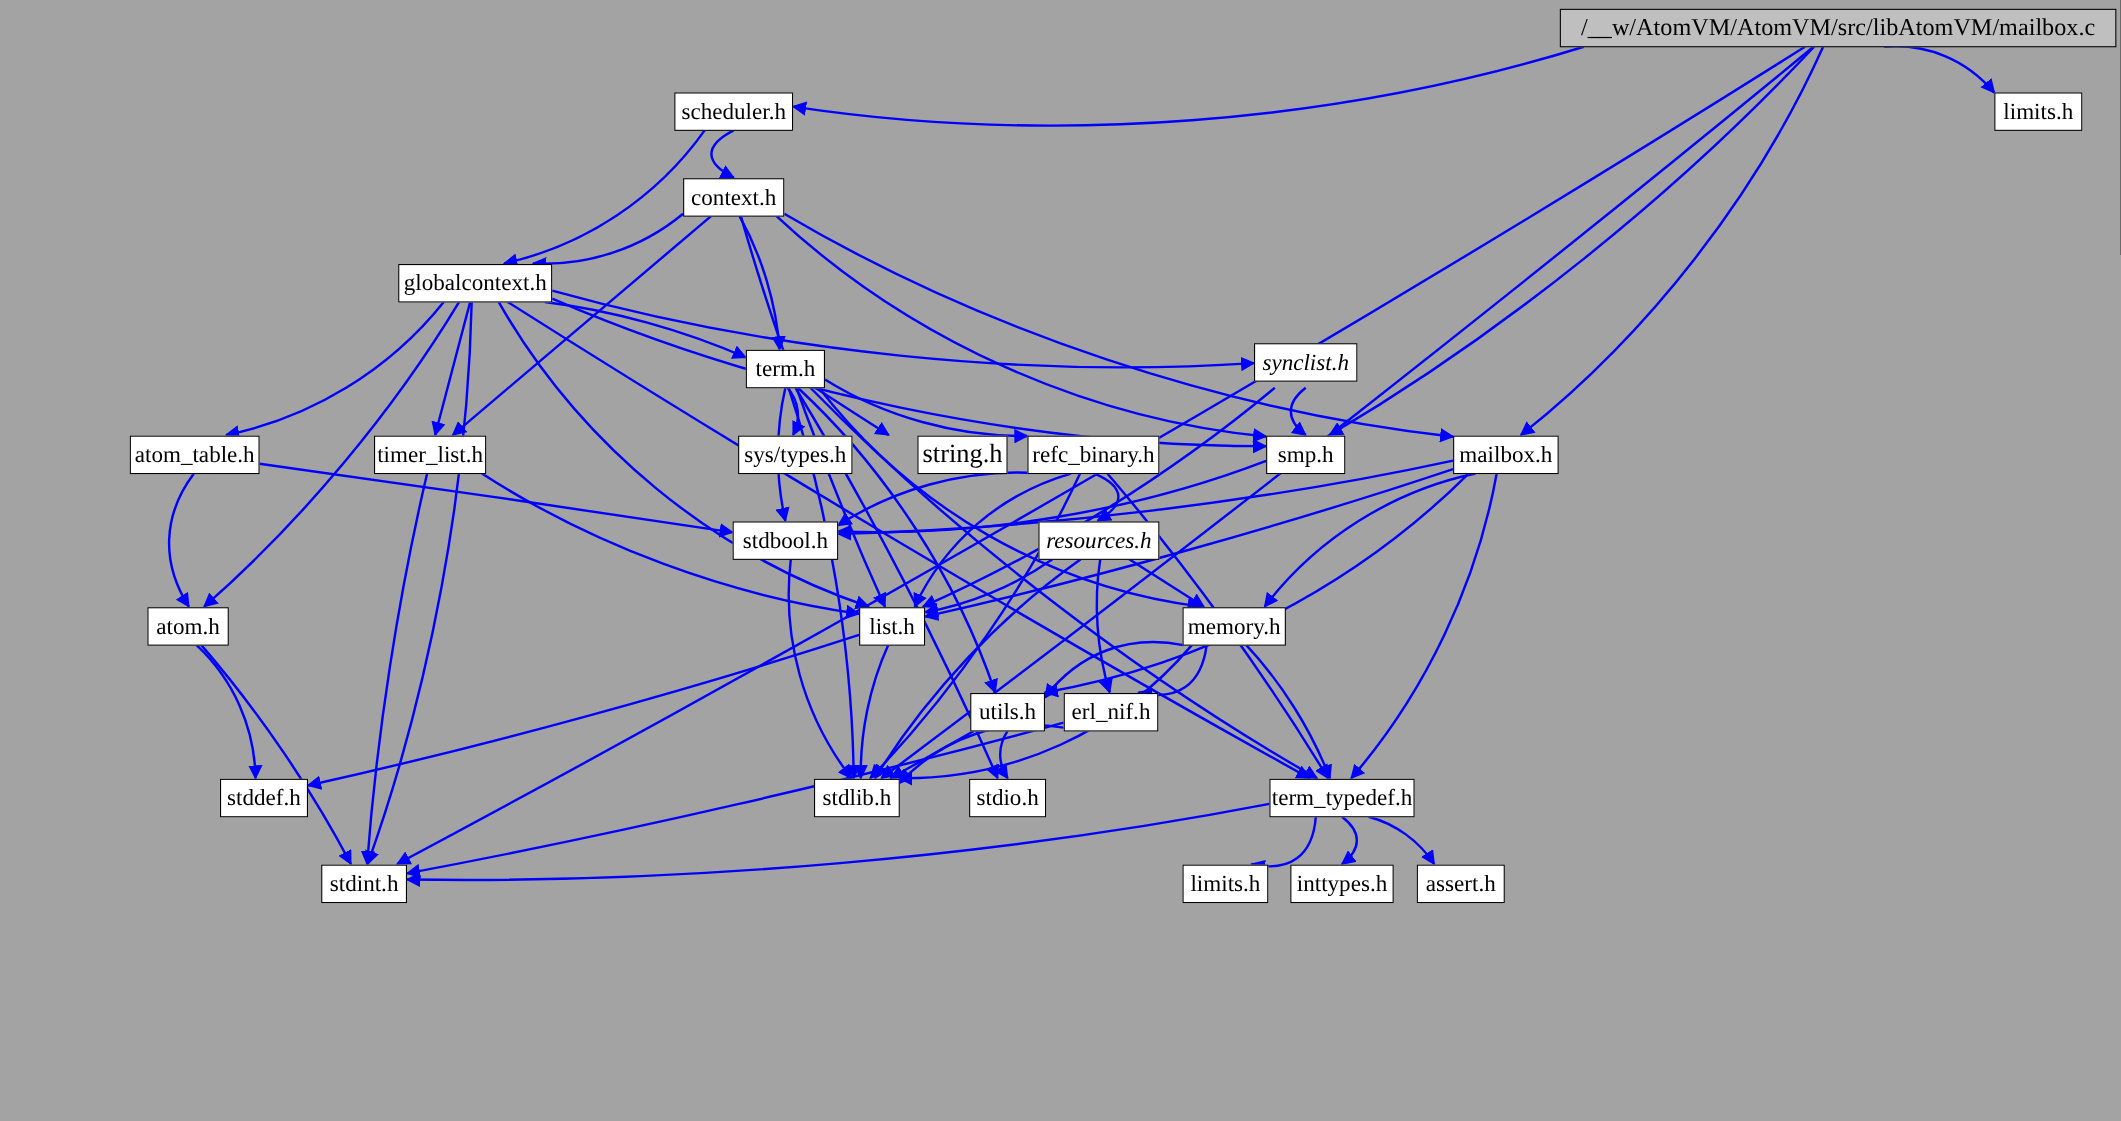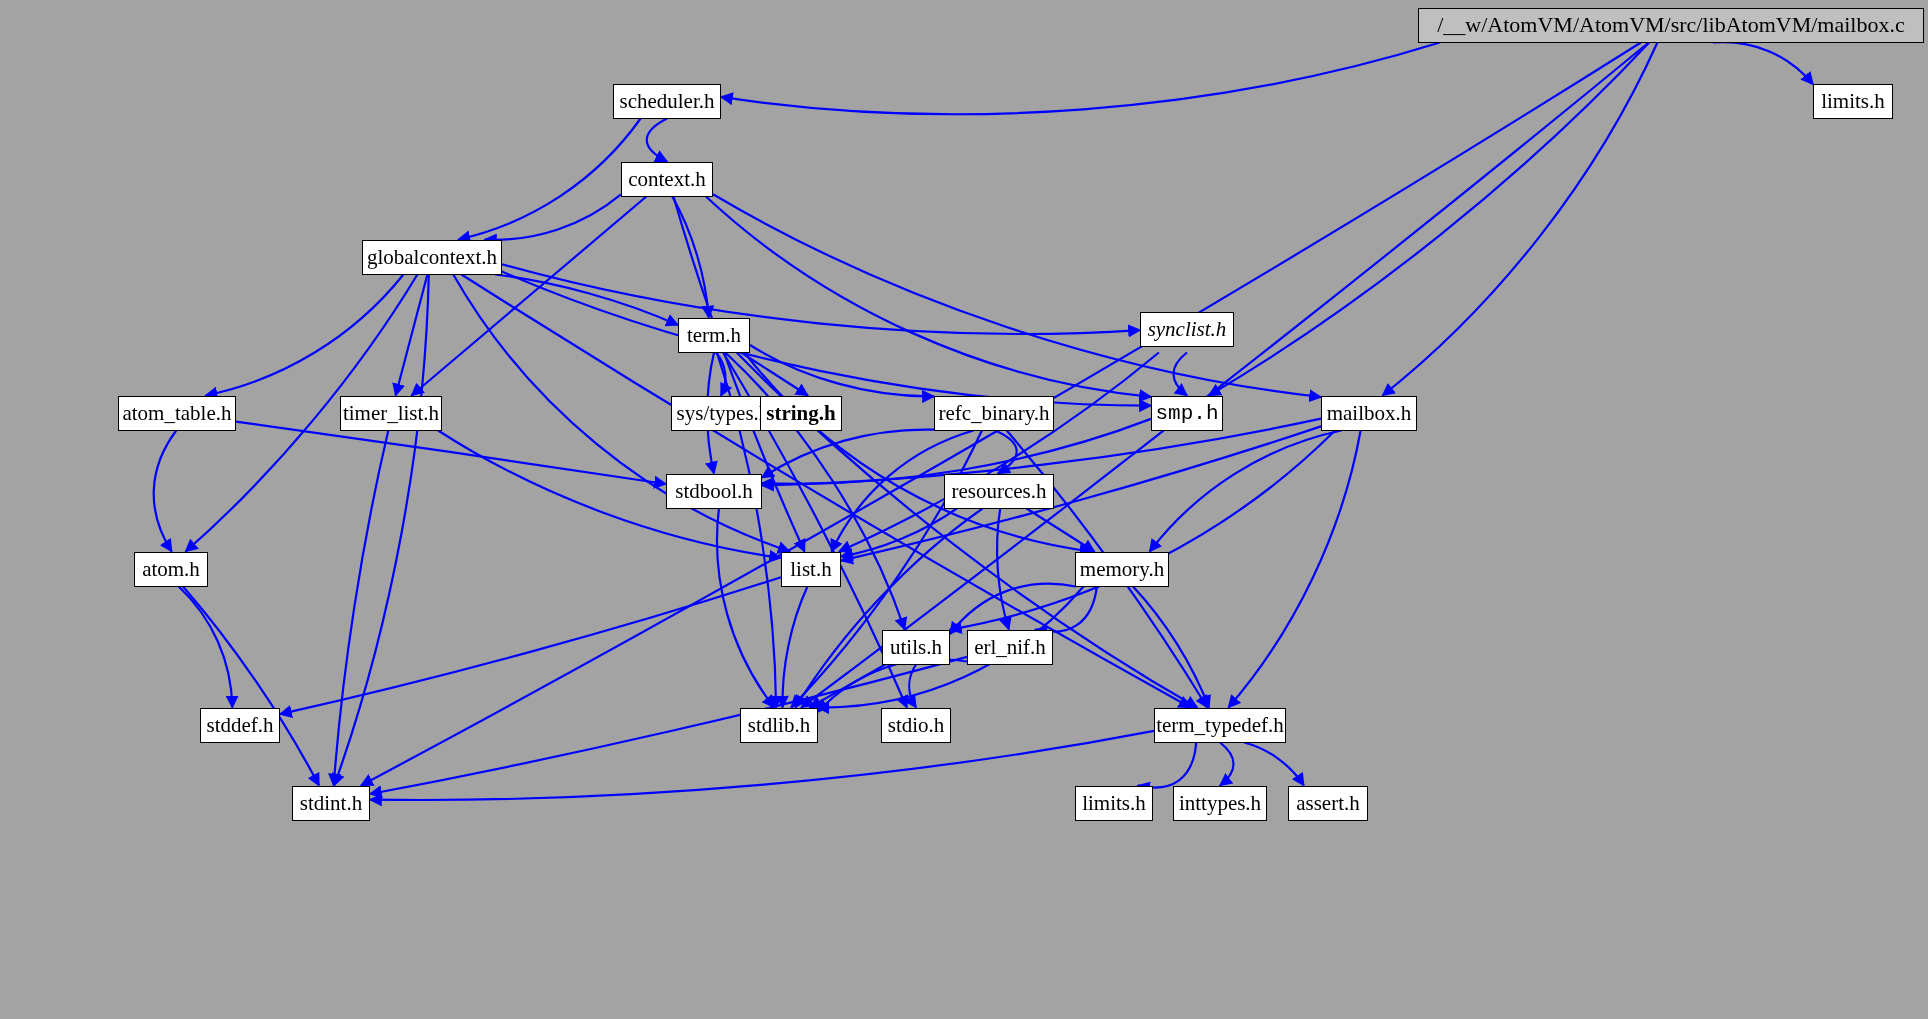--- a/index.html
+++ b/index.html
@@ -148,36 +148,36 @@
       </div>
       <div class="node" style="left: 118px; top: 395.5px; width: 118px; height: 35px; font-size: 21px;">
         <span>atom_table.h</span>
       </div>
       <div class="node" style="left: 340px; top: 395.5px; width: 102px; height: 35px; font-size: 21px;">
         <span>timer_list.h</span>
       </div>
       <div class="node" style="left: 671px; top: 395.5px; width: 104px; height: 35px; font-size: 21px;">
         <span>sys/types.h</span>
       </div>
-      <div class="node" style="left: 760px; top: 395.5px; width: 82px; height: 35px; font-size: 21px; font-weight: bold;">
+      <div class="node" style="left: 834px; top: 395.5px; width: 82px; height: 35px; font-size: 24px;">
         <span>string.h</span>
       </div>
       <div class="node" style="left: 934px; top: 395.5px; width: 120px; height: 35px; font-size: 21px;">
         <span>refc_binary.h</span>
       </div>
-      <div class="node" style="left: 1151px; top: 395.5px; width: 72px; height: 35px; font-size: 21px; font-family: Liberation Mono, monospace;">
+      <div class="node" style="left: 1151px; top: 395.5px; width: 72px; height: 35px; font-size: 21px;">
         <span>smp.h</span>
       </div>
       <div class="node" style="left: 1321px; top: 395.5px; width: 96px; height: 35px; font-size: 21px;">
         <span>mailbox.h</span>
       </div>
       <div class="node" style="left: 666px; top: 473.5px; width: 96px; height: 35px; font-size: 21px;">
         <span>stdbool.h</span>
       </div>
-      <div class="node" style="left: 944px; top: 473.5px; width: 110px; height: 35px; font-size: 21px;">
+      <div class="node" style="left: 944px; top: 473.5px; width: 110px; height: 35px; font-size: 21px; font-style: italic;">
         <span>resources.h</span>
       </div>
       <div class="node" style="left: 134px; top: 551.5px; width: 74px; height: 35px; font-size: 21px;">
         <span>atom.h</span>
       </div>
       <div class="node" style="left: 781px; top: 551.5px; width: 60px; height: 35px; font-size: 21px;">
         <span>list.h</span>
       </div>
       <div class="node" style="left: 1075px; top: 551.5px; width: 94px; height: 35px; font-size: 21px;">
         <span>memory.h</span>

